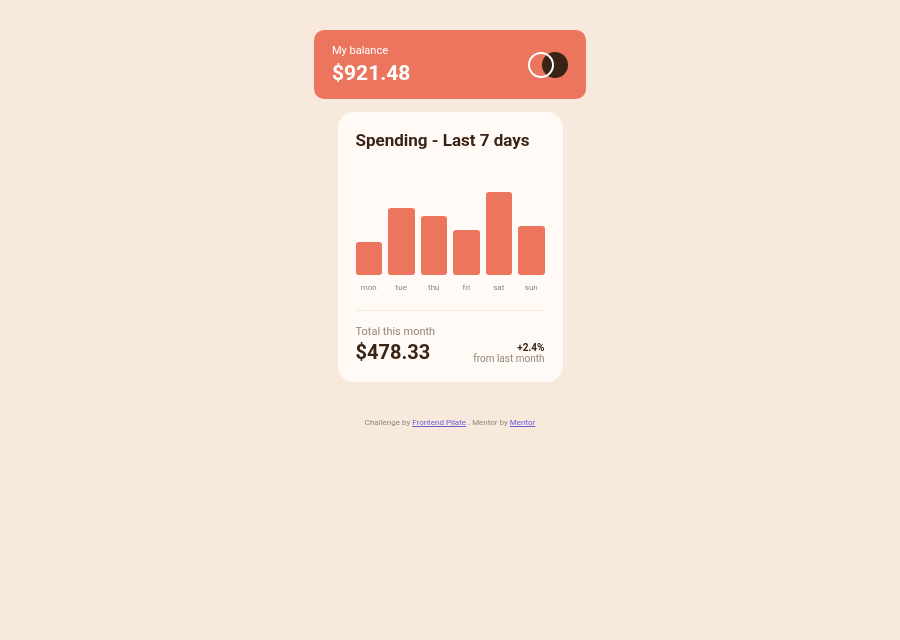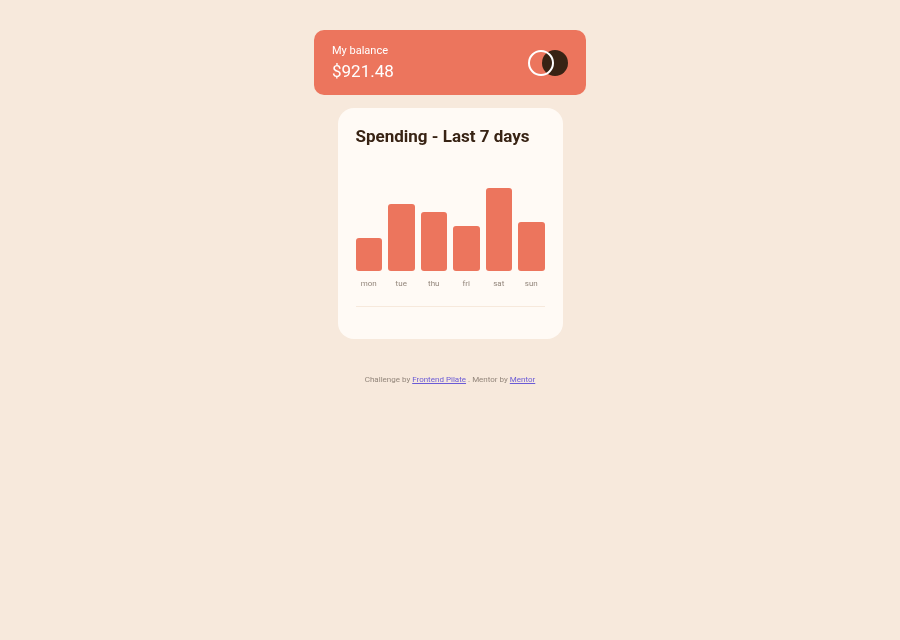--- a/index.html
+++ b/index.html
@@ -29,21 +29,21 @@
     background: var(--soft-red);
     border-radius: 10px;
     padding: 14px 18px;
     display: flex;
     align-items: center;
     justify-content: space-between;
     color: #fff;
   }
   .balance-texts { display:flex; flex-direction:column; gap:4px; }
   .balance-label { font-size: 11px; }
-  .balance-amount { font-size: 17px; font-weight: 400; }
+  .balance-amount { font-size: 21px; font-weight: 700; }
   .logo {
     width: 40px; height: 30px;
     position: relative;
   }
   .logo .c1, .logo .c2 {
     position: absolute;
     width: 26px; height: 26px;
     border-radius: 50%;
     top: 2px;
   }
@@ -149,20 +149,30 @@
         <div class="bar-label">sat</div>
       </div>
       <div class="bar-col">
         <div class="bar" title="$25.48" style="height: 48.6631px;"></div>
         <div class="bar-label">sun</div>
       </div>
     </div>
 
   <div class="divider"></div>
 
+  <div class="totals">
+    <div class="total-left">
+      <div class="total-label">Total this month</div>
+      <div class="total-amount">$478.33</div>
+    </div>
+    <div class="total-right">
+      <div class="delta">+2.4%</div>
+      <div class="delta-label">from last month</div>
+    </div>
+  </div>
 </div>
 
 <div class="attribution">
   <span>Challenge by </span>
   <a href="#">Frontend Pilate</a>
   <span>. Mentor by </span>
   <a href="#">Mentor</a>
 </div>
 
 </body></html>

